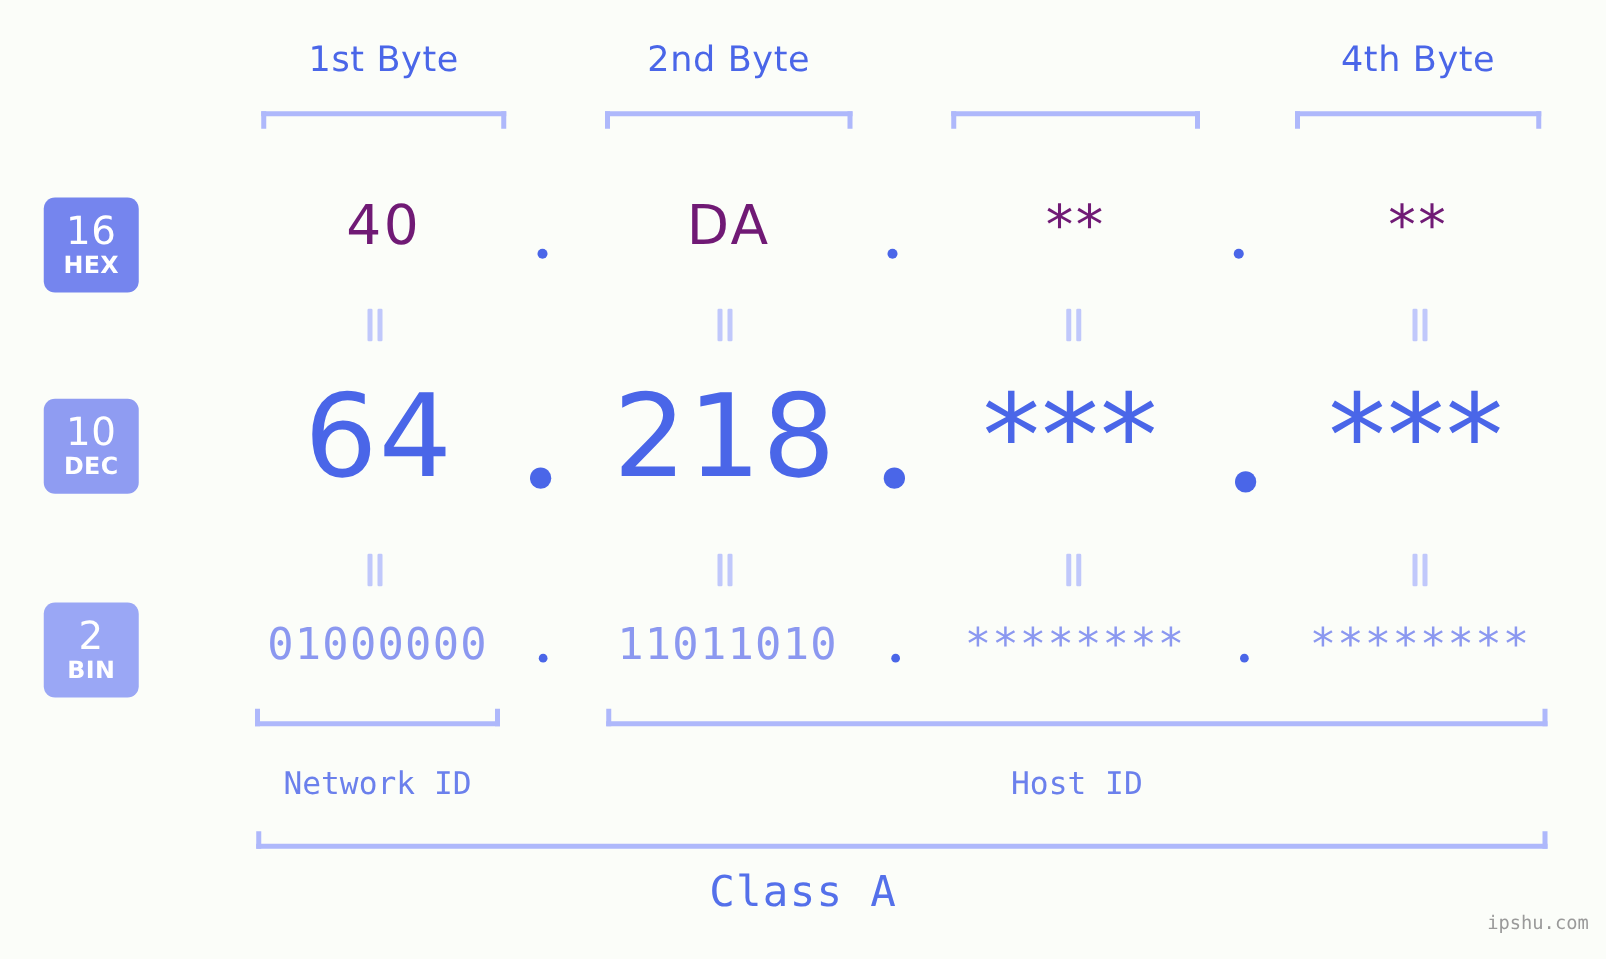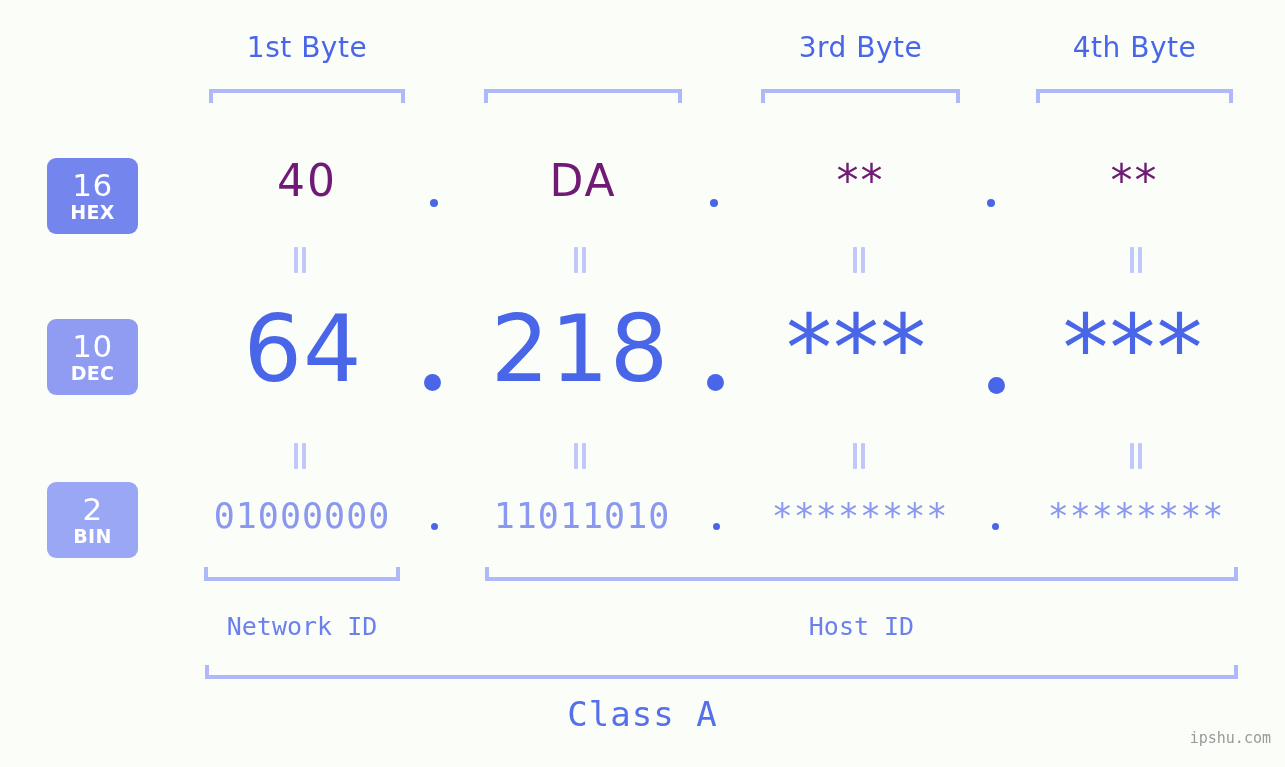--- a/index.html
+++ b/index.html
@@ -42,22 +42,22 @@
     position: absolute;
     border-bottom: 4px solid #aeb8fb;
     border-left: 4px solid #aeb8fb;
     border-right: 4px solid #aeb8fb;
     height: 14px;
     box-sizing: border-box;
   }
   
   .badge {
     position: absolute;
-    left: 47px;
-    width: 91px;
+    left: 35px;
+    width: 76px;
     height: 76px;
     border-radius: 9px;
     color: #ffffff;
     display: flex;
     flex-direction: column;
     align-items: center;
     justify-content: center;
     line-height: 1;
   }
   .badge .num {
@@ -165,21 +165,21 @@
     letter-spacing: 0px;
     margin-left: 28px;
   }
 </style>
 </head>
 <body>
 
 <div class="stage">
 
   <div class="byte-label" style="left:209px; width:196px;">1st Byte</div>
-  <div class="byte-label" style="left:761px; width:199px;">3rd Byte</div>
+  <div class="byte-label" style="left:484px; width:198px;">2nd Byte</div>
   <div class="byte-label" style="left:1036px; width:197px;">4th Byte</div>
 
   <div class="bracket-top" style="left:209px; top:89px; width:196px;"></div>
   <div class="bracket-top" style="left:484px; top:89px; width:198px;"></div>
   <div class="bracket-top" style="left:761px; top:89px; width:199px;"></div>
   <div class="bracket-top" style="left:1036px; top:89px; width:197px;"></div>
 
   <div class="badge" id="badge-hex">
     <span class="num">16</span>
     <span class="abbr">HEX</span>

